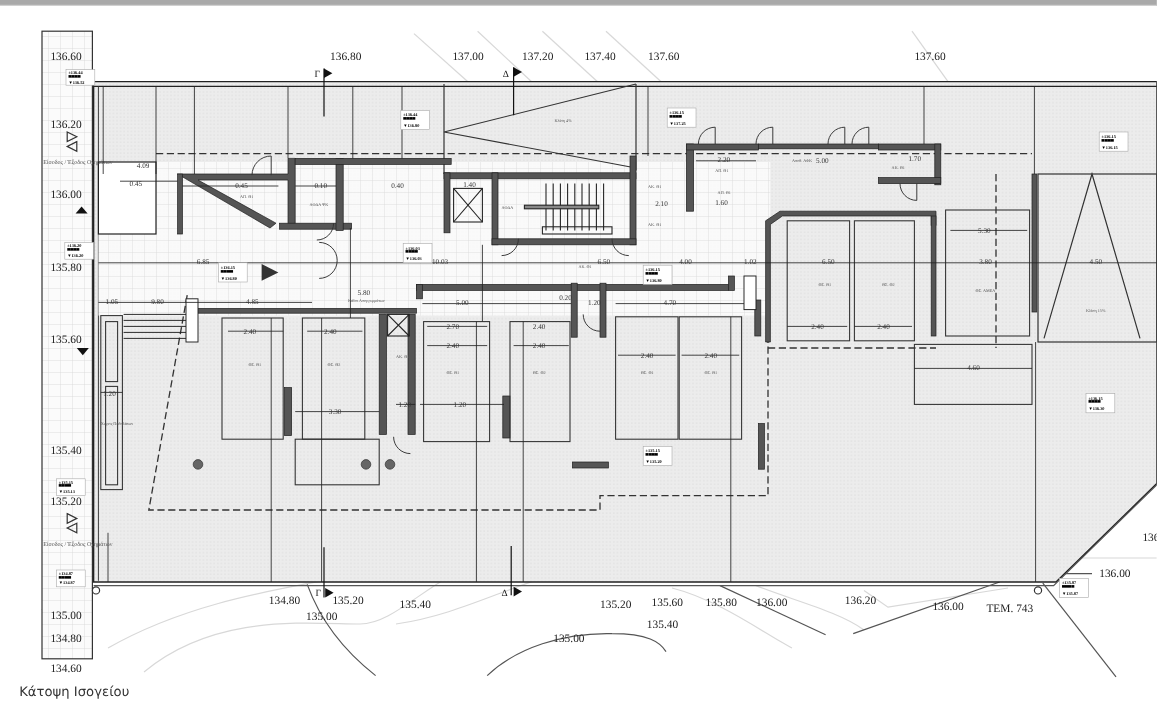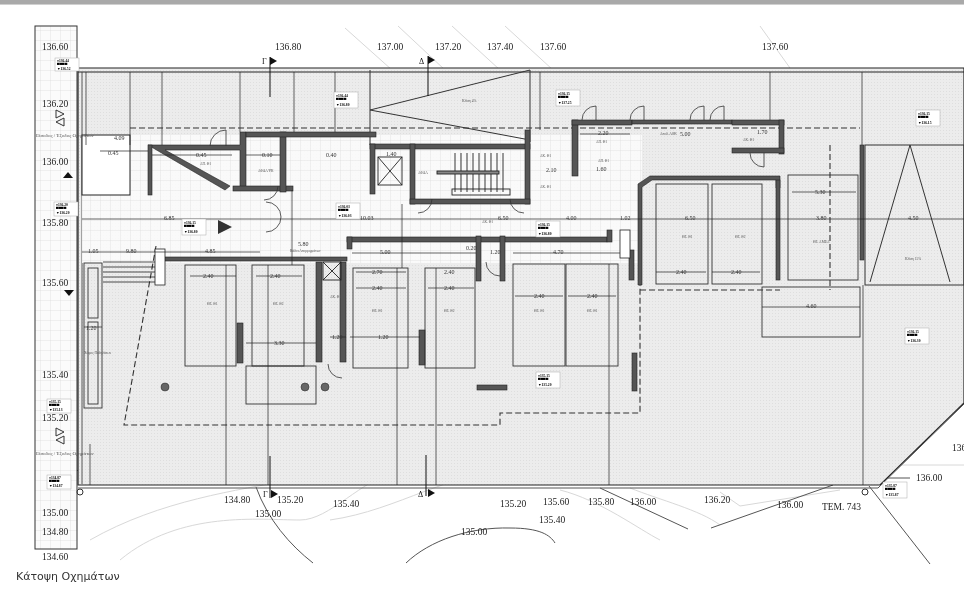--- a/index.html
+++ b/index.html
@@ -452,13 +452,13 @@
     <text class="lvl" x="630" y="505">136.00</text>
     <text class="lvl" x="704" y="503">136.20</text>
     <text class="lvl" x="777" y="508">136.00</text>
     <text class="lvl" x="461" y="535">135.00</text>
     <text class="lvl" x="916" y="481">136.00</text>
     <text class="lvl" x="952" y="451">136</text>
     <text class="lvl" x="822" y="510">ΤΕΜ. 743</text>
   </g>
 </svg>
 
-<div class="caption">Κάτοψη Οχημάτων</div>
+<div class="caption">Κάτοψη Ισογείου</div>
 
 </body></html>

